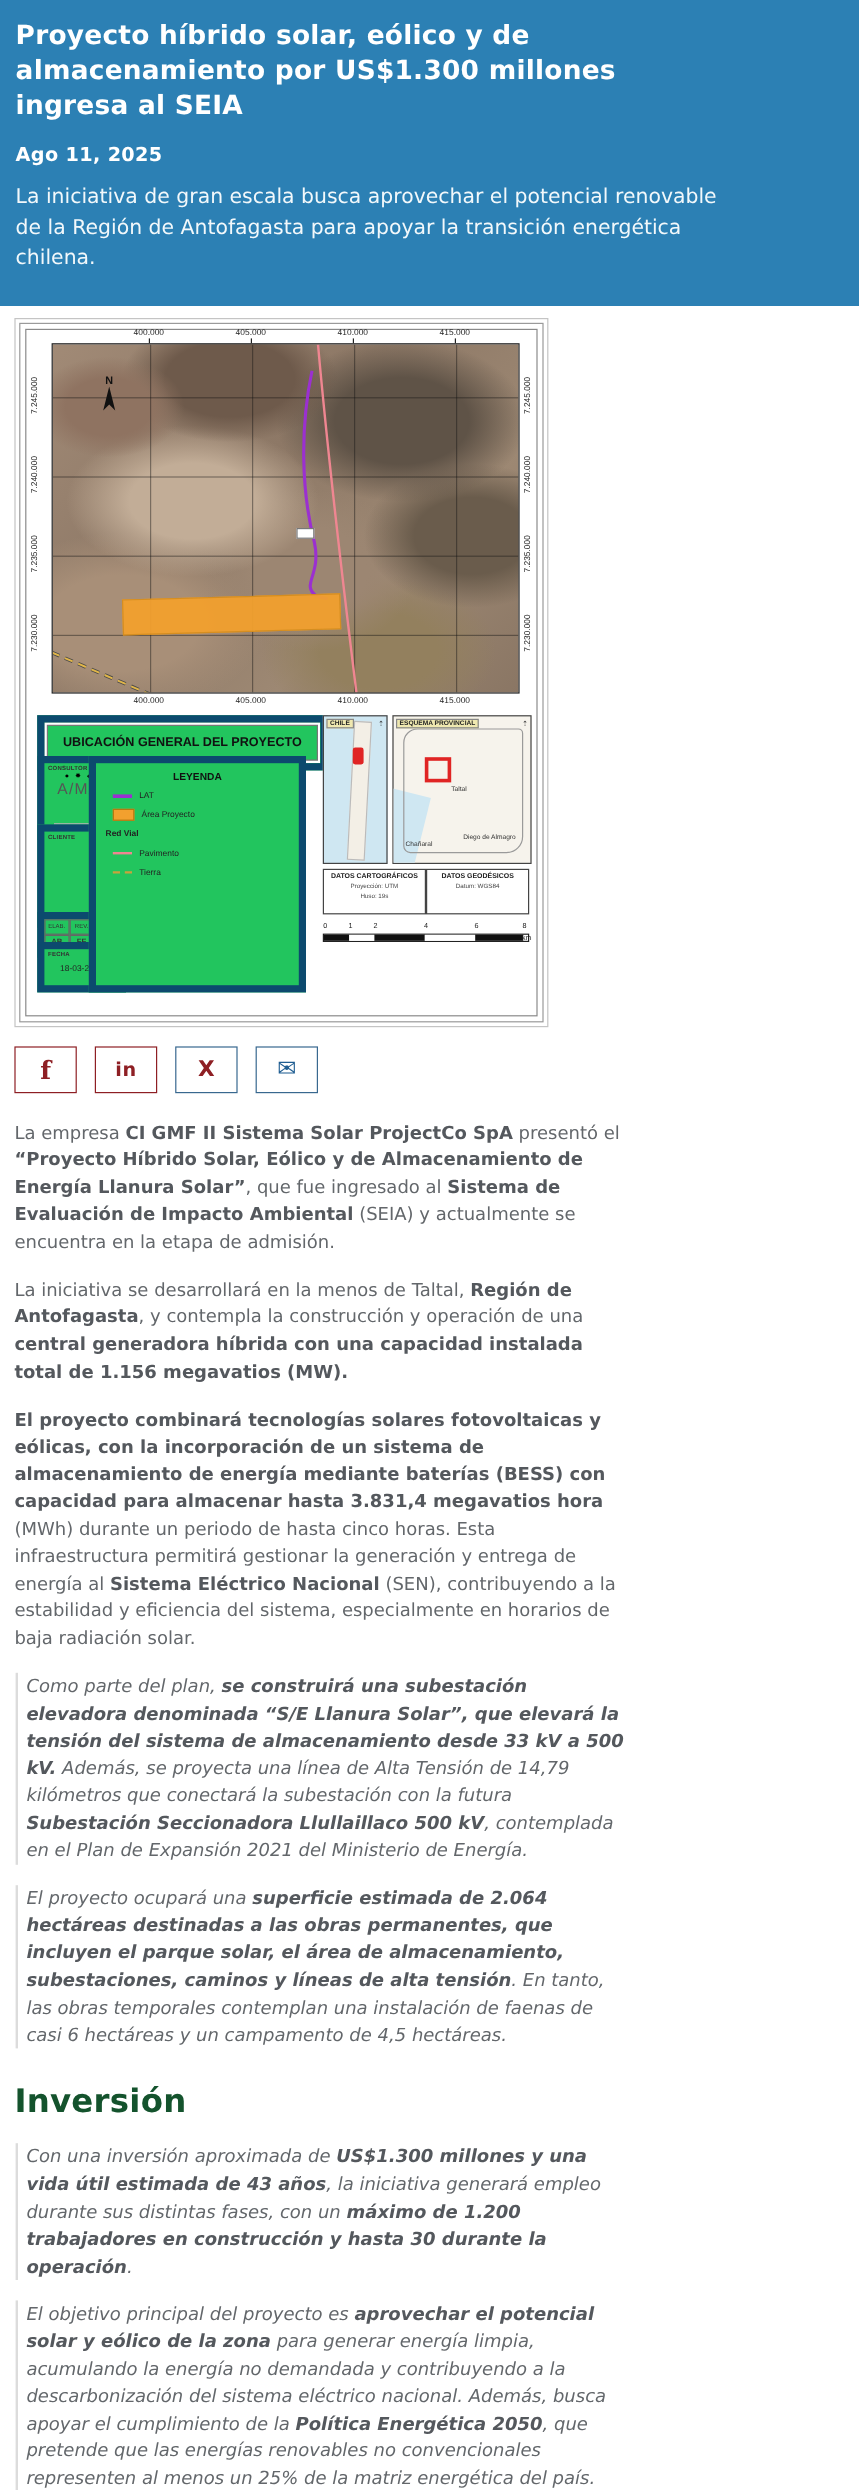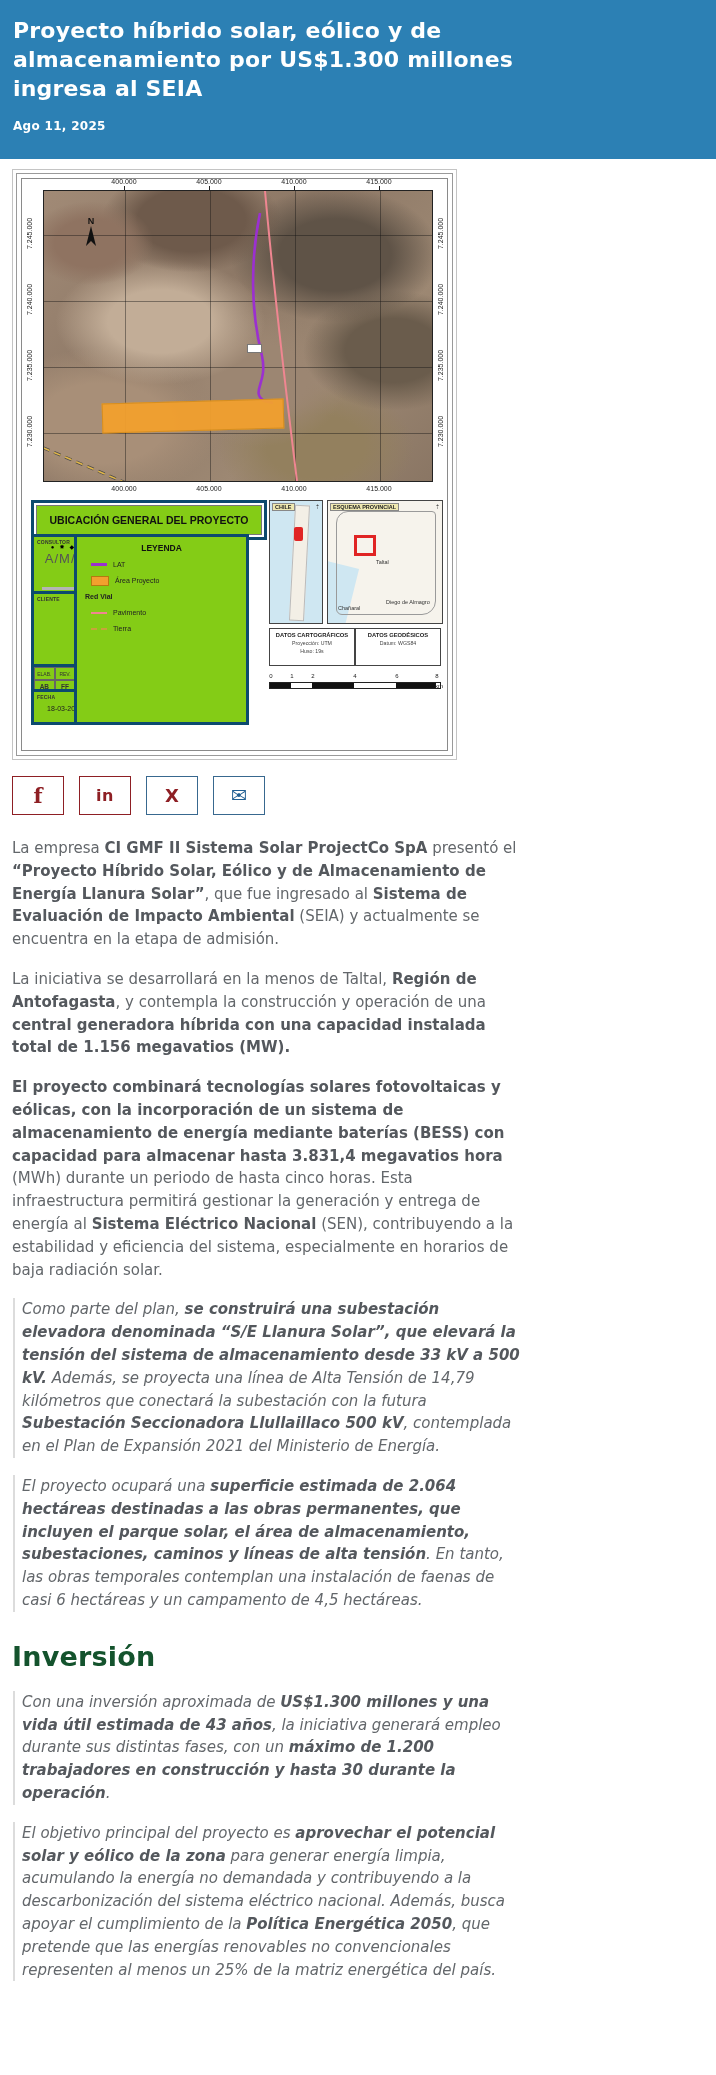--- a/index.html
+++ b/index.html
@@ -1,21 +1,21 @@
 <!DOCTYPE html>
 <html><head>
 <meta charset="utf-8">
 <style>
   html,body{margin:0;padding:0;background:#ffffff;}
   body{width:716px;min-height:2075px;font-family:"DejaVu Sans","Liberation Sans",sans-serif;position:relative;}
 
   
   .hero{background:#2c80b4;color:#fff;padding:16px 26px 26px 13px;width:689px;}
   .hero h1{margin:0;font-size:22px;line-height:1.32;font-weight:bold;max-width:556px;letter-spacing:.2px;}
-  .hero .date{margin-top:16px;font-size:12px;font-weight:bold;letter-spacing:.3px;}
+  .hero .date{margin-top:16px;font-size:16px;font-weight:bold;letter-spacing:.3px;}
   .hero .lead{margin-top:14px;font-size:17px;line-height:1.5;max-width:596px;color:#f2f8fb;font-weight:400;}
 
   
   .map{position:relative;width:443px;height:589px;margin:10px 0 0 12px;background:#fff;border:1px solid #c4c4c4;font-family:"Liberation Sans",sans-serif;}
   .map .fr1{position:absolute;inset:3px;border:1px solid #9a9a9a;}
   .map .fr2{position:absolute;inset:8px;border:1px solid #8a8a8a;}
   .sat{position:absolute;left:30px;top:20px;width:388px;height:290px;border:1px solid #222;overflow:hidden;
     background:
       radial-gradient(90px 60px at 12% 18%,#8f7361 0 40%,transparent 70%),
       radial-gradient(120px 70px at 38% 10%,#6e5a4b 0 45%,transparent 75%),
@@ -28,21 +28,21 @@
       linear-gradient(135deg,#a18a76 0%,#8d7866 40%,#9d8873 70%,#8a7664 100%);}
   .grid-v,.grid-h{position:absolute;background:rgba(20,20,20,.42);}
   .grid-v{width:1px;top:0;bottom:0;}
   .grid-h{height:1px;left:0;right:0;}
   .xlab{position:absolute;width:64px;text-align:center;font-size:7px;color:#222;}
   .ylab{position:absolute;font-size:7px;color:#222;transform:rotate(-90deg);transform-origin:center;width:50px;text-align:center;}
   .tick{position:absolute;width:1px;height:4px;background:#222;}
   .north{position:absolute;left:40px;top:26px;color:#111;font-size:9px;font-weight:bold;text-align:center;line-height:1;}
   .area-proyecto{position:absolute;left:58px;top:210px;width:180px;height:28px;background:#f2a02e;border:1px solid #d88e1c;transform:rotate(-1.6deg);opacity:.95;}
   .routetag{position:absolute;left:203px;top:153px;width:13px;height:7px;background:#fff;border:1px solid #777;}
-  .panel-box{position:absolute;border:3px solid #0c4a6e;background:#84cc16;}
+  .panel-box{position:absolute;border:6px solid #0c4a6e;background:#22c55e;}
   .map-title{left:18px;top:330px;width:230px;height:34px;display:flex;align-items:center;justify-content:center;font-size:10.5px;font-weight:bold;color:#111;box-shadow:inset 0 0 0 2px #fff,inset 0 0 0 3px #777;}
   .cell-label{position:absolute;left:3px;top:2px;font-size:5px;font-weight:bold;color:#333;letter-spacing:.2px;}
   .consultor{left:18px;top:364px;width:62px;height:58px;}
   .ams{position:absolute;left:0;right:0;top:14px;text-align:center;font-size:13px;color:#555;letter-spacing:1px;}
   .ams-dots{position:absolute;left:0;right:0;top:6px;text-align:center;font-size:6px;letter-spacing:5px;}
   .ams-bar{position:absolute;left:8px;right:8px;bottom:5px;height:3px;background:#b5b5b5;}
   .cliente{left:18px;top:421px;width:62px;height:74px;}
   .aprv{left:18px;top:494px;width:62px;height:26px;display:grid;grid-template-columns:1fr 1fr 1fr;grid-template-rows:1fr 1fr;}
   .aprv div{border:0.5px solid #666;display:flex;align-items:center;justify-content:center;font-size:5px;color:#333;}
   .aprv .v{font-size:6.5px;font-weight:bold;}
@@ -95,20 +95,21 @@
   .article p strong{color:#54585d;font-weight:bold;}
   .article p.quote{border-left:2px solid #dcdcdc;padding-left:7px;margin-left:1px;font-style:italic;}
   .article h2{font-size:27px;color:#14532d;margin:24px 0 14px 0;font-weight:bold;letter-spacing:.2px;}
 </style>
 </head>
 <body>
 
 <div class="hero">
   <h1>Proyecto híbrido solar, eólico y de almacenamiento por US$1.300 millones ingresa al SEIA</h1>
   <div class="date">Ago 11, 2025</div>
+  <div class="lead">La iniciativa de gran escala busca aprovechar el potencial renovable de la Región de Antofagasta para apoyar la transición energética chilena.</div>
 </div>
 
 <div class="map">
   <div class="fr1"></div>
   <div class="fr2"></div>
 
   <span class="xlab" style="left:79px;top:8px">400.000</span>
   <span class="xlab" style="left:164px;top:8px">405.000</span>
   <span class="xlab" style="left:249px;top:8px">410.000</span>
   <span class="xlab" style="left:334px;top:8px">415.000</span>

